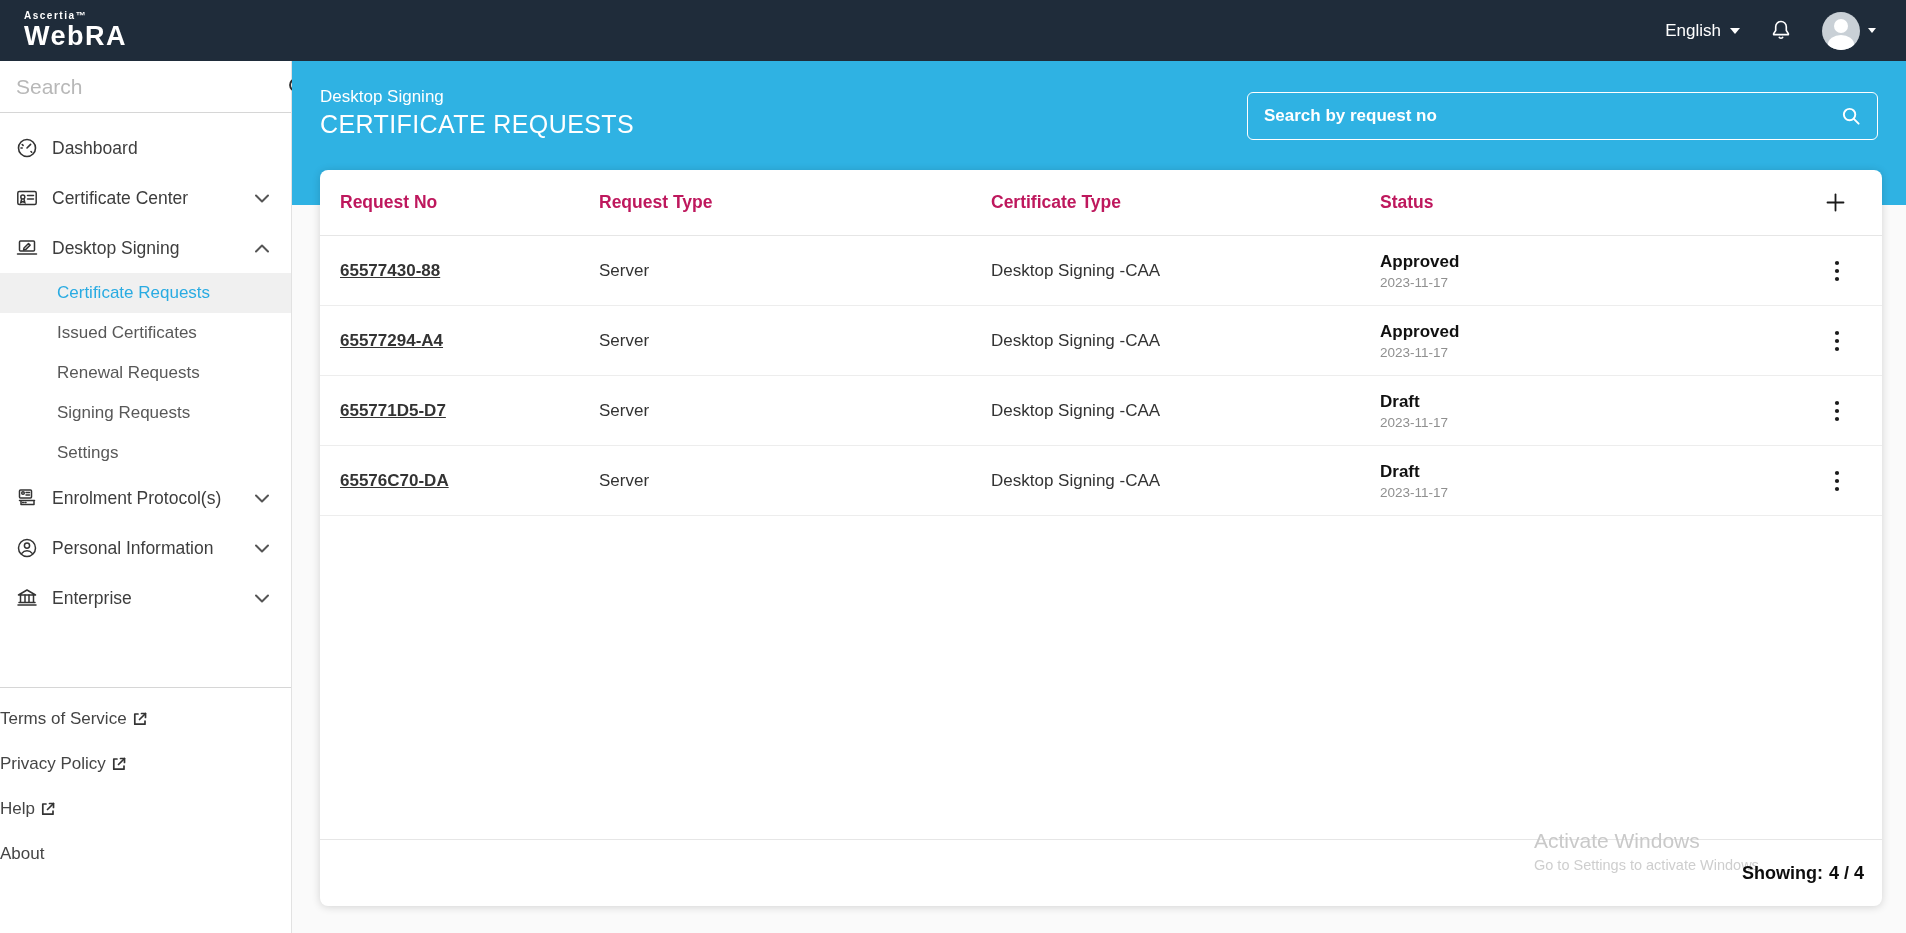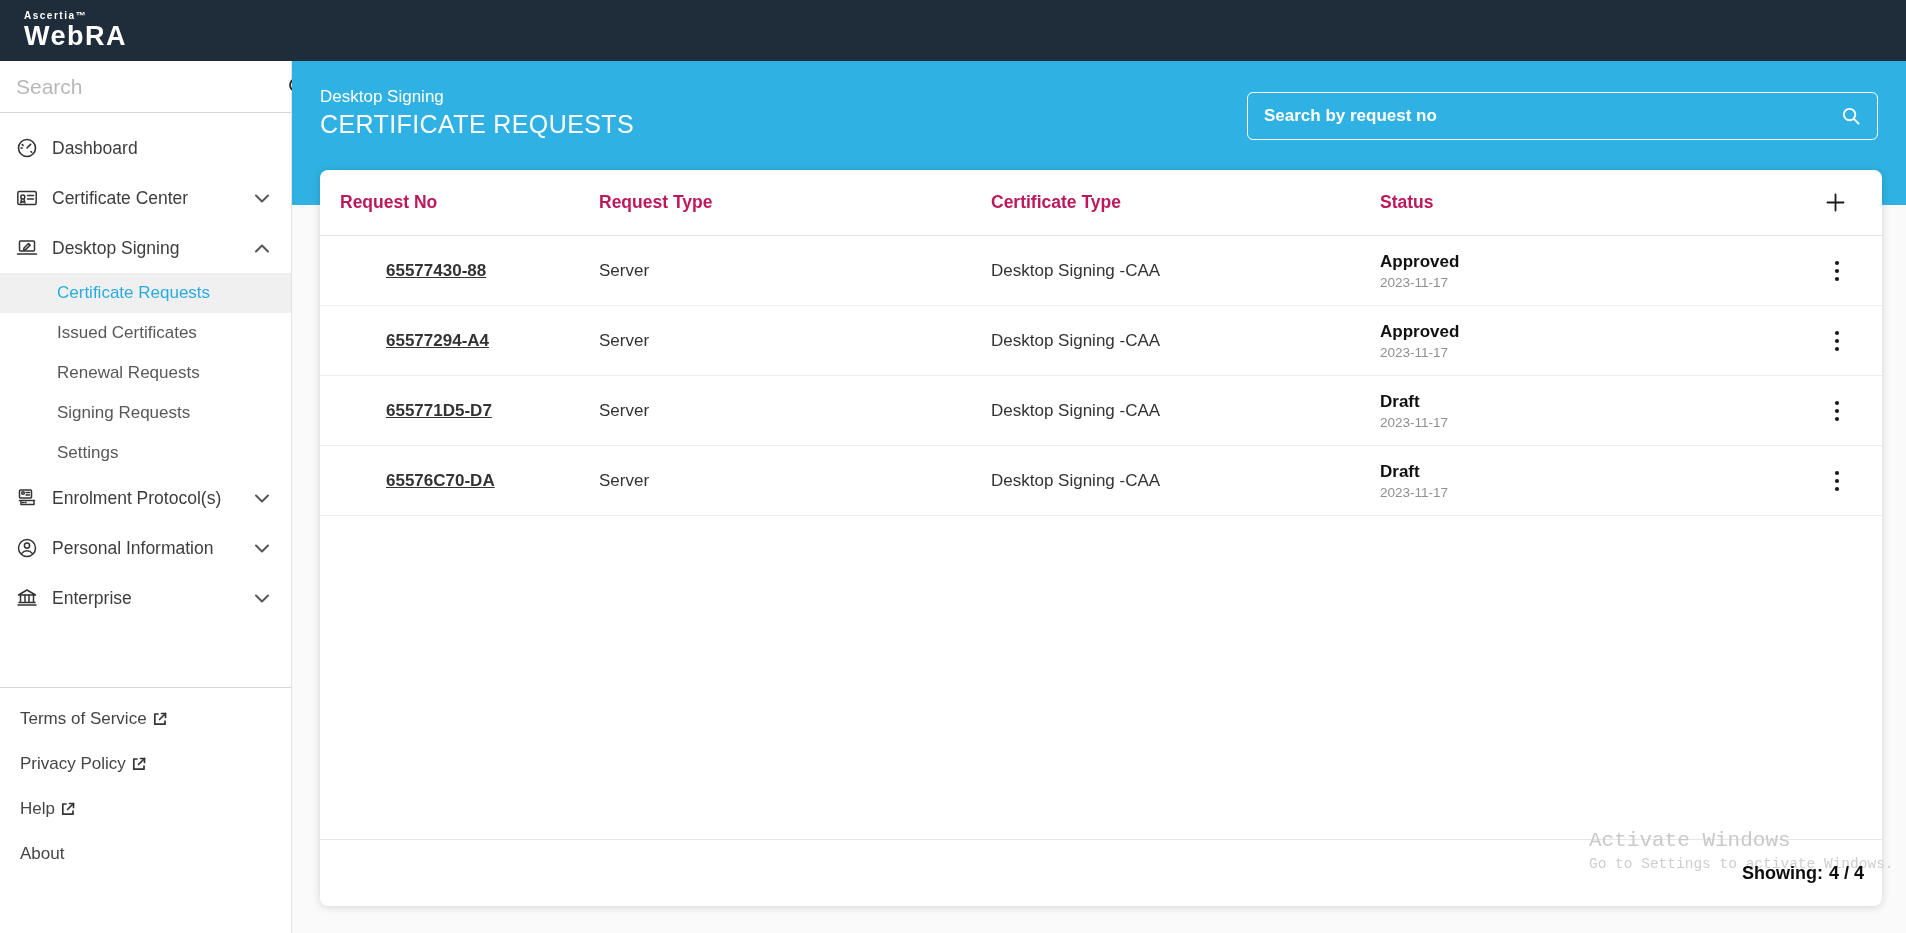--- a/index.html
+++ b/index.html
@@ -40,21 +40,21 @@
               font-size:17.5px; color:#3d3d3d; cursor:pointer; }
   .nav-item .icon { width:23px; margin-right:13px; display:flex; color:#333; }
   .nav-item .label { flex:1; }
   .chev { color:#555; display:flex; }
   .submenu { }
   .submenu-item { height:40px; display:flex; align-items:center; padding-left:57px;
                   font-size:17px; color:#585858; cursor:pointer; }
   .submenu-item.active { background:#f0f0f0; color:#29abe2; }
   .side-divider { border-top:1px solid #d6d6d6; margin-top:64px; }
   .side-footer { padding-top:8px; }
-  .footer-link { height:45px; display:flex; align-items:center; gap:5px; padding-left:20px;
+  .footer-link { height:45px; display:flex; align-items:center; gap:5px; padding-left:0;
                  font-size:17px; color:#454545; cursor:pointer; }
   .footer-link .ext { display:flex; color:#333; }
 
   
   .main { flex:1; position:relative; background:#fafafa; overflow:hidden; }
   .blue-band { position:absolute; left:0; top:0; right:0; height:144px; background:#2fb2e3;
                display:flex; justify-content:space-between; align-items:flex-start;
                padding:26px 28px 0 28px; }
   .page-titles { color:#fff; }
   .breadcrumb { font-size:17px; font-weight:300; }
@@ -70,47 +70,66 @@
   .card { position:absolute; left:28px; top:109px; width:1562px; height:736px; background:#fff;
           border-radius:8px; box-shadow:0 1px 8px rgba(0,0,0,.16); display:flex; flex-direction:column; }
   .grid-row { display:grid; grid-template-columns:259px 392px 389px 433px 1fr; align-items:center;
               padding-left:20px; }
   .thead { height:66px; flex:0 0 66px; border-bottom:1px solid #e6e6e6; font-size:17.5px;
            font-weight:700; color:#be185d; border-radius:8px 8px 0 0; }
   .th-actions { display:flex; justify-content:flex-end; padding-right:34px; }
   .add-btn { width:26px; height:26px; display:flex; align-items:center; justify-content:center;
              color:#1a1a1a; cursor:pointer; background:none; border:0; }
   .trow { height:70px; flex:0 0 70px; border-bottom:1px solid #ededed; font-size:17px; color:#333; }
-  .req-link { color:#333; text-decoration:underline; font-weight:700; cursor:pointer; font-size:17px;margin-left:46px; }
+  .req-link { color:#333; text-decoration:underline; font-weight:700; cursor:pointer; font-size:17px; }
   .status .s1 { font-weight:700; font-size:17px; color:#111; }
   .status .s2 { font-size:13.5px; color:#8f8f8f; margin-top:3px; }
   .row-actions { display:flex; justify-content:flex-end; padding-right:38px; }
   .kebab-btn { background:none; border:0; cursor:pointer; display:flex; padding:4px; color:#1a1a1a; }
   .card-spacer { flex:1; }
   .card-footer { height:67px; flex:0 0 67px; border-top:1px solid #e6e6e6; display:flex;
                  align-items:center; justify-content:flex-end; padding-right:18px; }
   .showing { position:relative; z-index:2; font-size:18px; font-weight:700; color:#0d0d0d; }
   .showing .lbl { margin-right:6px; }
 
   
-  .watermark { position:absolute; left:1297px; top:768px; color:#c9c9c9; pointer-events:none;font-family:Liberation Mono, monospace; }
+  .watermark { position:absolute; left:1242px; top:768px; color:#c9c9c9; pointer-events:none; }
   .watermark .w1 { font-size:21px; }
   .watermark .w2 { font-size:14.5px; margin-top:4px; color:#cecece; }
 
   svg { display:block; }
 </style>
 </head>
 <body>
 
 <div class="screen">
 
   <div class="navbar">
     <div class="brand">
       <div class="brand-top">Ascertia™</div>
       <div class="brand-main">WebRA</div>
+    </div>
+    <div class="nav-right">
+      <div class="lang">
+        <span>English</span>
+        <span class="caret-down"></span>
+      </div>
+      <div class="bell">
+        <svg width="26" height="26" viewBox="0 0 24 24" fill="none" stroke="#fff" stroke-width="1.5" stroke-linejoin="round">
+          <path d="M12 3.2a4.9 4.9 0 0 0-4.9 4.9v3.4L5.2 14.4v1h13.6v-1l-1.9-2.9V8.1A4.9 4.9 0 0 0 12 3.2z"></path>
+          <path d="M10.2 17.4a1.9 1.9 0 0 0 3.6 0"></path>
+        </svg>
+      </div>
+      <div class="avatar-wrap">
+        <div class="avatar">
+          <div class="head"></div>
+          <div class="body"></div>
+        </div>
+        <span class="caret-down" style="border-left-width:4px;border-right-width:4px;border-top-width:5px;"></span>
+      </div>
     </div>
   </div>
 
   <div class="app">
 
     <div class="sidebar">
       <div class="side-search">
         <input type="text" placeholder="Search" style="">
         <span class="icon">
           <svg width="21" height="21" viewBox="0 0 21 21" fill="none" stroke="currentColor" stroke-width="1.8" stroke-linecap="round">

